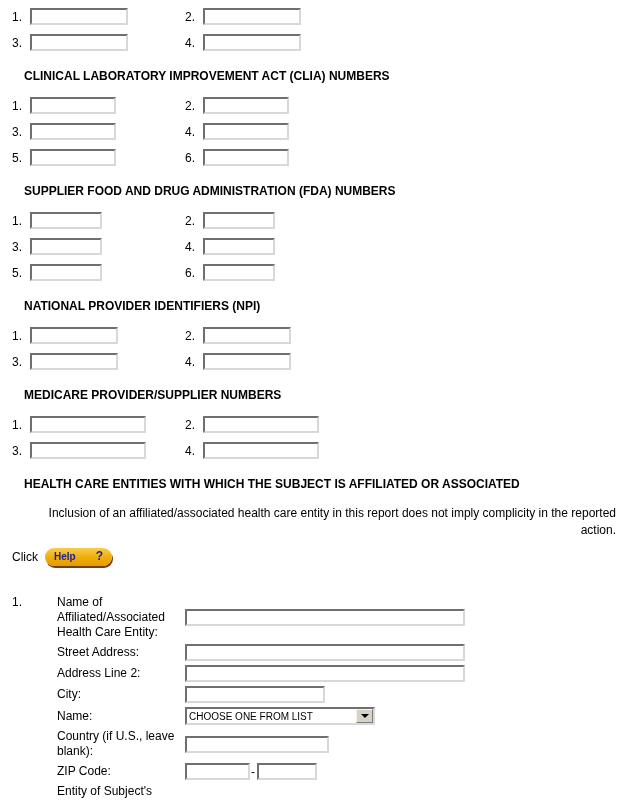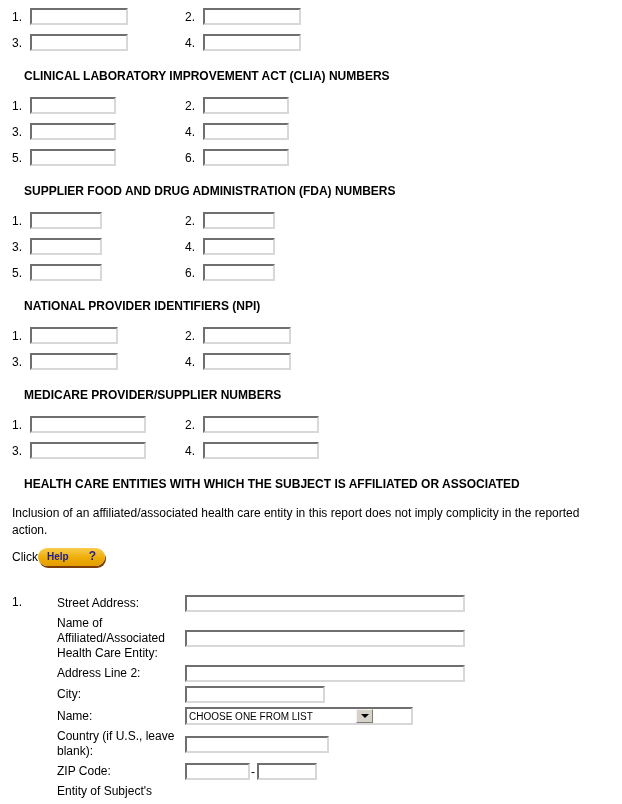--- a/index.html
+++ b/index.html
@@ -41,28 +41,30 @@
     padding: 0 2px;
     outline: none;
   }
   .grid-cont  input.tin { width: 98px; }
   .grid-clia  input.tin { width: 86px; }
   .grid-fda   input.tin { width: 72px; }
   .grid-npi   input.tin { width: 88px; }
   .grid-med   input.tin { width: 116px; }
 
   p.disclaimer {
-    margin: 0;
+    margin: 8px;
     width: 596px;
     line-height: 17px;
+    text-align: right;
   }
 
   .help-row {
     display: flex;
     align-items: center;
+    gap: 7px;
     margin-top: 8px;
     height: 19px;
   }
   button.help-btn {
     display: inline-flex;
     align-items: center;
     justify-content: space-between;
     width: 67px; height: 18px;
     padding: 0 9px 1px 9px;
     border: none;
@@ -89,21 +91,21 @@
   input.w144 { width: 144px; }
   input.w140 { width: 140px; }
   input.w65  { width: 65px; }
   input.w60  { width: 60px; }
   .zip-sep { margin: 0 2px 0 1px; }
 
   .sel-wrap { position: relative; width: 190px; height: 18px; }
   select.state-sel {
     -webkit-appearance: none;
     appearance: none;
-    width: 228px; height: 18px;
+    width: 190px; height: 18px;
     border: 2px solid;
     border-color: #6f6f6f #d8d8d8 #d8d8d8 #6f6f6f;
     border-radius: 0;
     background: #ffffff;
     font-family: "Liberation Sans", sans-serif;
     font-size: 10px;
     padding: 0 20px 0 2px;
     color: #000;
   }
   .sel-arrow {
@@ -251,30 +253,30 @@
     <span>Help</span>
     <span class="q">?</span>
   </button>
 </div>
 
 <div class="entity">
   <div class="item-num">1.</div>
   <div class="fields">
 
     <div class="frow">
-      <span class="flabel">Street Address:</span>
-      <input type="text" class="tin w280" value="" style="">
-    </div>
-
-    <div class="frow">
       <span class="flabel">
         <span class="lline">Name of</span>
         <span class="lline">Affiliated/Associated</span>
         <span class="lline">Health Care Entity:</span>
       </span>
+      <input type="text" class="tin w280" value="" style="">
+    </div>
+
+    <div class="frow">
+      <span class="flabel">Street Address:</span>
       <input type="text" class="tin w280" value="" style="">
     </div>
 
     <div class="frow">
       <span class="flabel">Address Line 2:</span>
       <input type="text" class="tin w280" value="" style="">
     </div>
 
     <div class="frow">
       <span class="flabel">City:</span>

